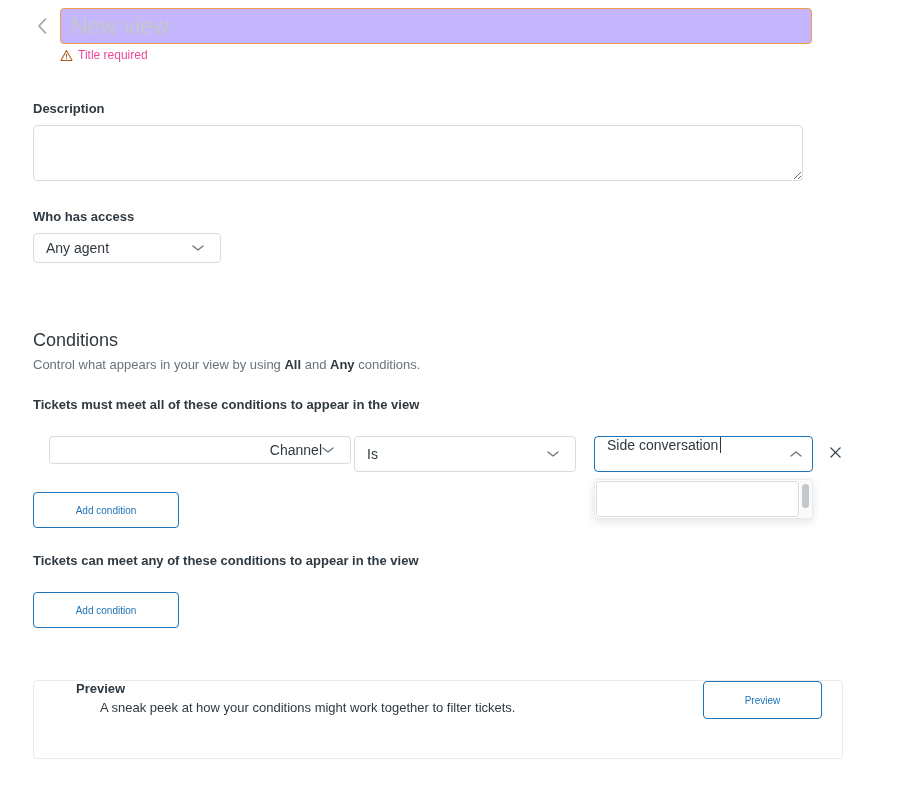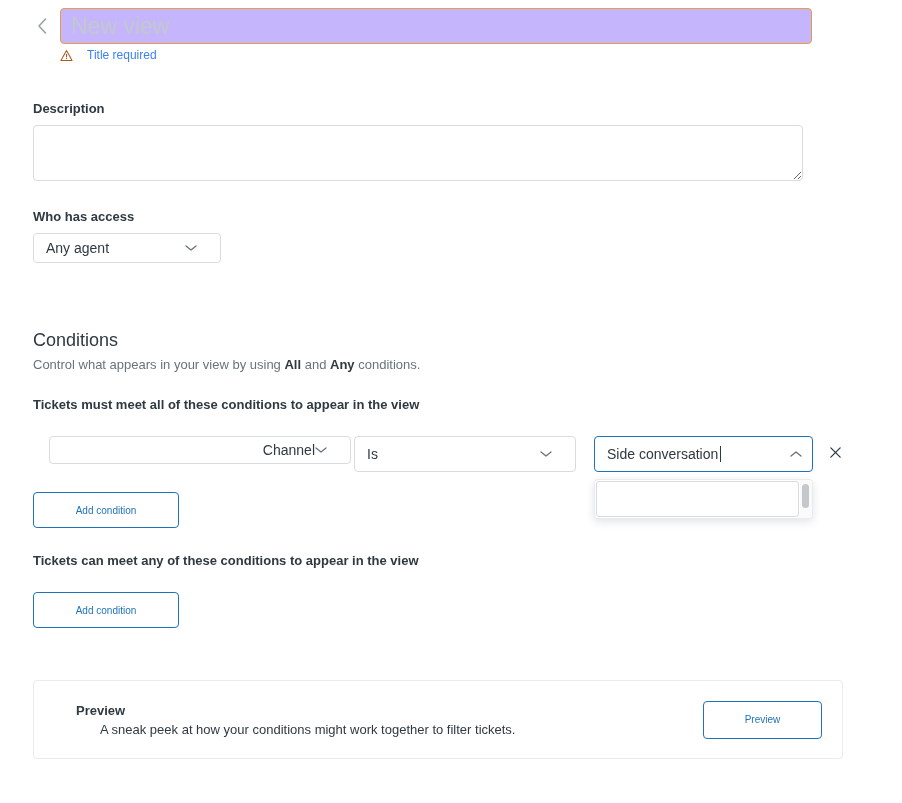--- a/index.html
+++ b/index.html
@@ -62,23 +62,23 @@
     color: #c2c8cc;
     opacity: 1;
   }
 
   .title-error {
     position: absolute;
     top: 48px;
     left: 60px;
     display: flex;
     align-items: center;
-    gap: 14px;
+    gap: 5px;
     font-size: 12px;
-    color: #3b82f6;
+    color: #ec4899;
   }
   .title-error svg { display: block; }
 
   
   .field-label {
     font-size: 13px;
     font-weight: bold;
     color: #2f3941;
   }
 
@@ -112,21 +112,21 @@
 
   .select-box {
     display: flex;
     align-items: center;
     justify-content: space-between;
     border: 1px solid #d8dcde;
     border-radius: 4px;
     background: #fff;
     font-size: 14px;
     color: #2f3941;
-    padding: 0 23px 0 12px;
+    padding: 0 16px 0 12px;
     cursor: pointer;
     user-select: none;
   }
   .select-box .caret { color: #68737d; display: flex; align-items: center; }
 
   .access-select {
     position: absolute;
     top: 233px;
     left: 33px;
     width: 188px;
@@ -187,21 +187,20 @@
   .cond-value {
     position: absolute;
     top: 0;
     left: 561px;
     width: 219px;
     height: 36px;
     border: 1px solid #1f73b7;
     border-radius: 4px;
     background: #fff;
     display: flex;
-    align-items: center;
     justify-content: space-between;
     padding: 0 10px 0 12px;
     font-size: 14px;
     color: #2f3941;
     cursor: text;
   }
   .cond-value .val-text {
     position: relative;
     white-space: nowrap;
   }
@@ -296,21 +295,20 @@
   .preview-card {
     position: absolute;
     top: 680px;
     left: 33px;
     width: 810px;
     height: 79px;
     border: 1px solid #e9ebed;
     border-radius: 4px;
     background: #fff;
     display: flex;
-    align-items: center;
     justify-content: space-between;
     padding: 0 20px 0 42px;
   }
   .preview-text-block { display: flex; flex-direction: column; gap: 4px; }
   .preview-title { font-size: 13px; font-weight: bold; color: #2f3941; }
   .preview-desc { font-size: 13px; color: #2f3941; margin-left: 24px; }
   .preview-btn { width: 119px; height: 38px; }
 </style>
 </head>
 <body>

